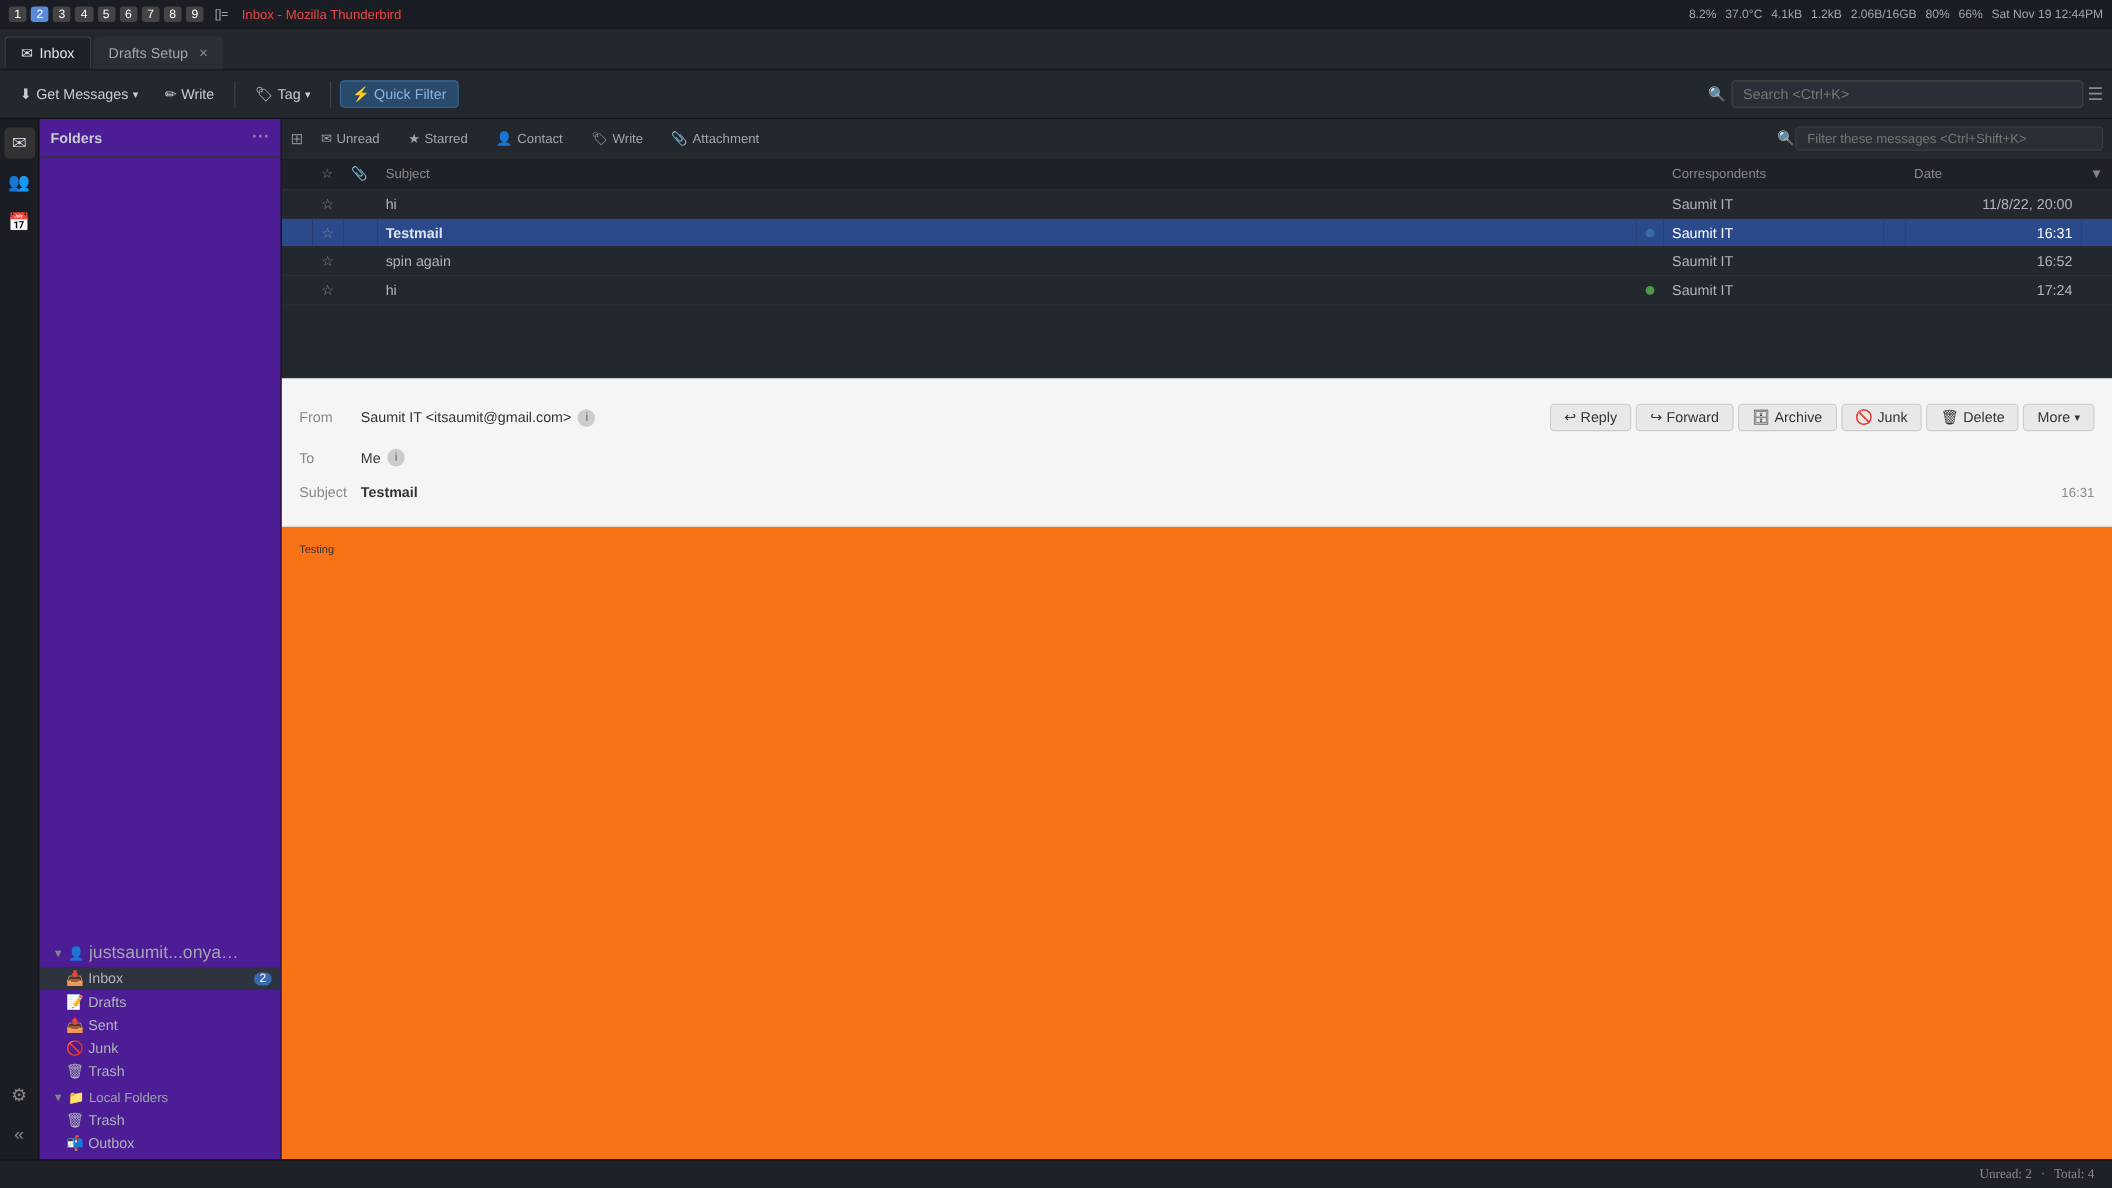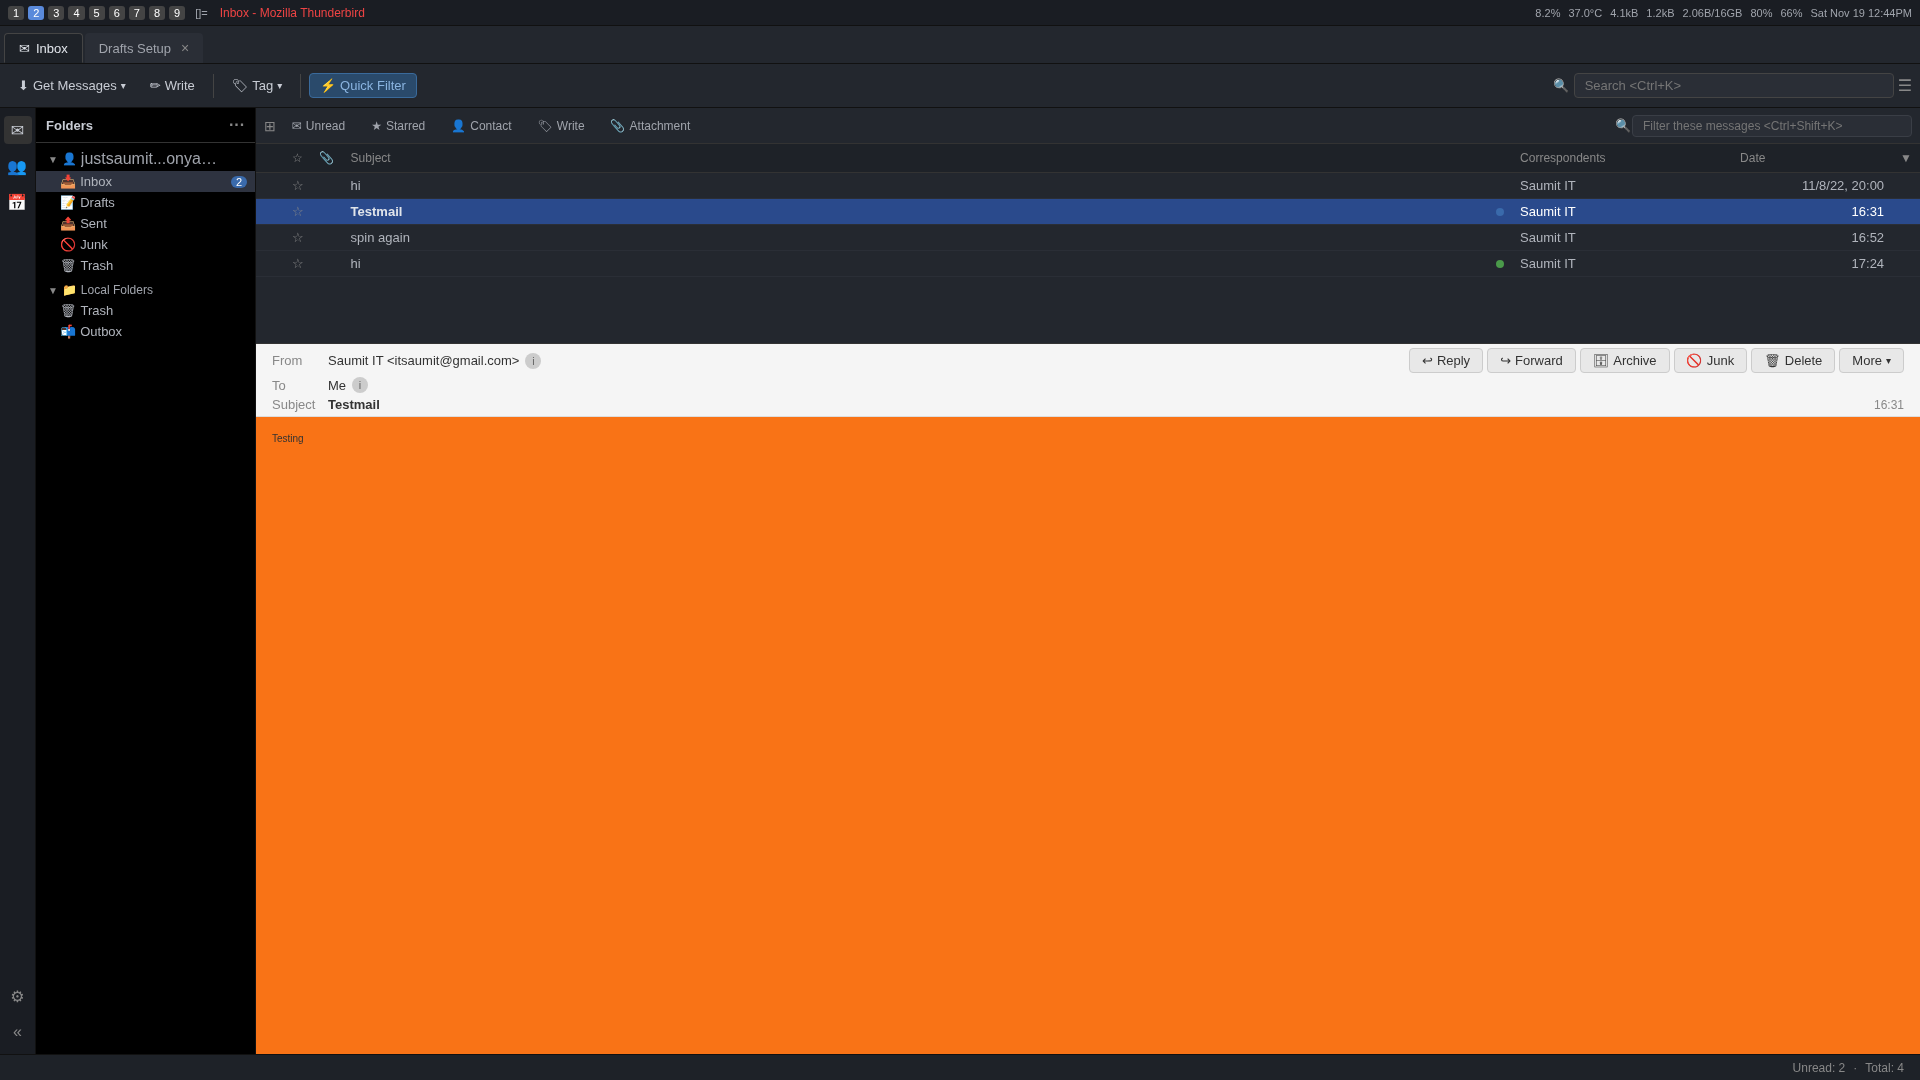--- a/index.html
+++ b/index.html
@@ -158,26 +158,27 @@
       border-radius: 4px;
       cursor: pointer;
       color: #888;
       font-size: 16px;
     }
     .sidebar-icon:hover, .sidebar-icon.active { background: #333; color: #c8ccd4; }
 
     
     .folder-panel {
       width: 220px;
-      background: #000000;
+      background: #4c1d95;
       border-right: 1px solid #111;
       display: flex;
       flex-direction: column;
       flex-shrink: 0;
       overflow-y: auto;
+      justify-content: space-between;
     }
     .folder-header {
       display: flex;
       align-items: center;
       justify-content: space-between;
       padding: 8px 10px;
       font-size: 13px;
       font-weight: bold;
       color: #c8ccd4;
       border-bottom: 1px solid #333;
@@ -318,25 +319,25 @@
     .email-preview {
       flex: 1;
       background: #fff;
       display: flex;
       flex-direction: column;
       overflow: hidden;
     }
     .preview-header {
       background: #f5f5f5;
       border-bottom: 1px solid #ddd;
-      padding: 4px 16px;
+      padding: 23px 16px;
       flex-shrink: 0;
       display: flex;
       flex-direction: column;
-      gap: 4px;
+      gap: 16px;
     }
     .preview-header-top {
       display: flex;
       align-items: center;
       justify-content: space-between;
     }
     .preview-actions {
       display: flex;
       align-items: center;
       gap: 4px;
@@ -393,20 +394,21 @@
       background: #1e2228;
       height: 26px;
       display: flex;
       align-items: center;
       justify-content: flex-end;
       padding: 0 16px;
       font-size: 12px;
       color: #888;
       border-top: 1px solid #111;
       flex-shrink: 0;
+      font-family: Liberation Serif, serif;
     }
 
     
     ::-webkit-scrollbar { width: 8px; height: 8px; }
     ::-webkit-scrollbar-track { background: #1e2228; }
     ::-webkit-scrollbar-thumb { background: #444; border-radius: 4px; }
   </style>
 </head>
 <body>
 

